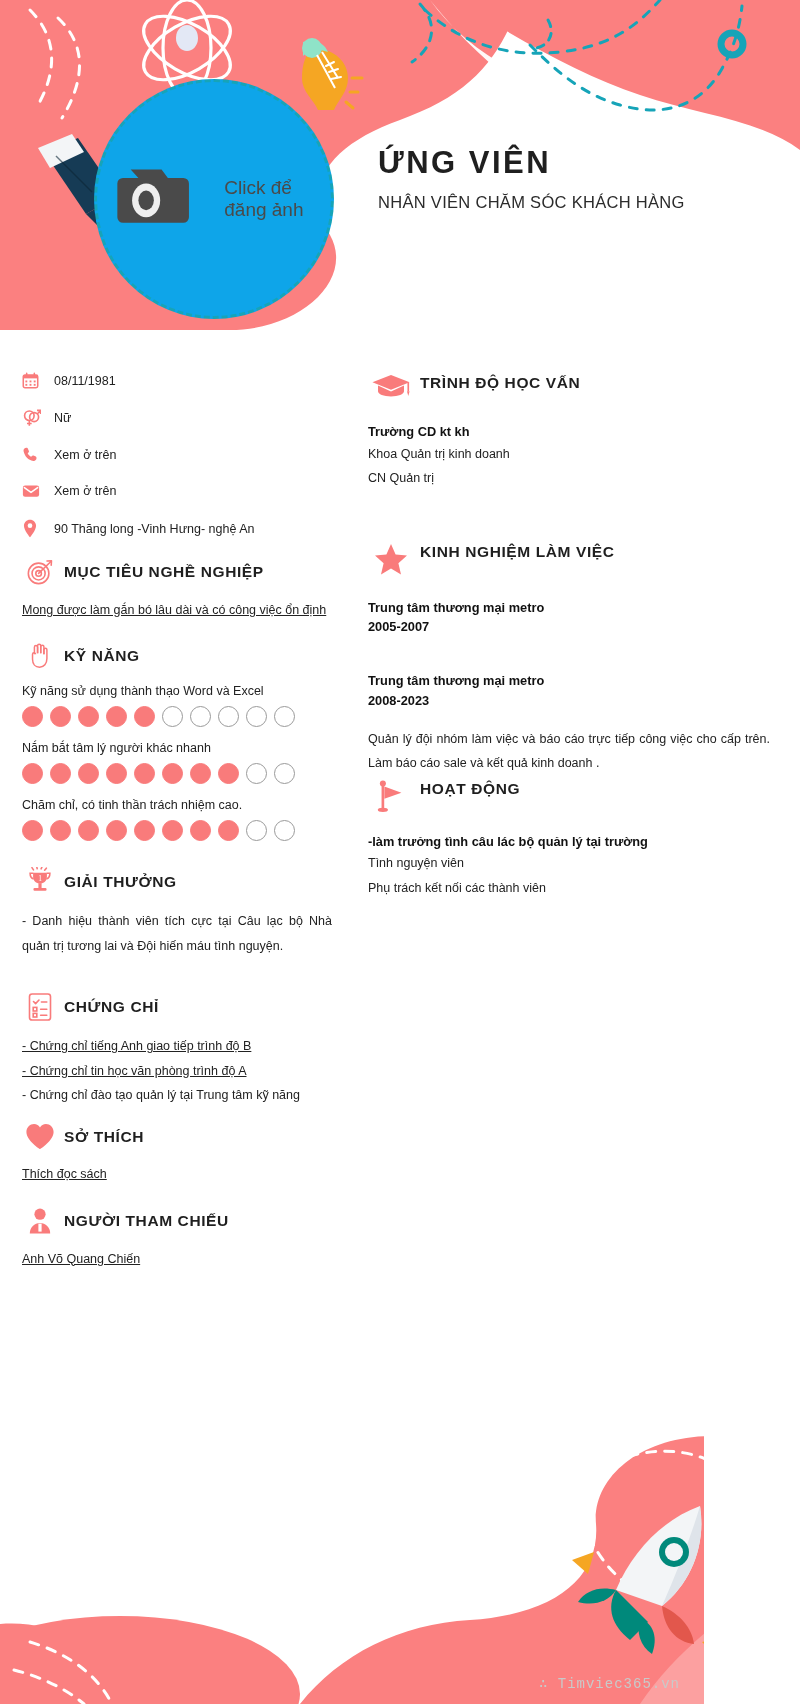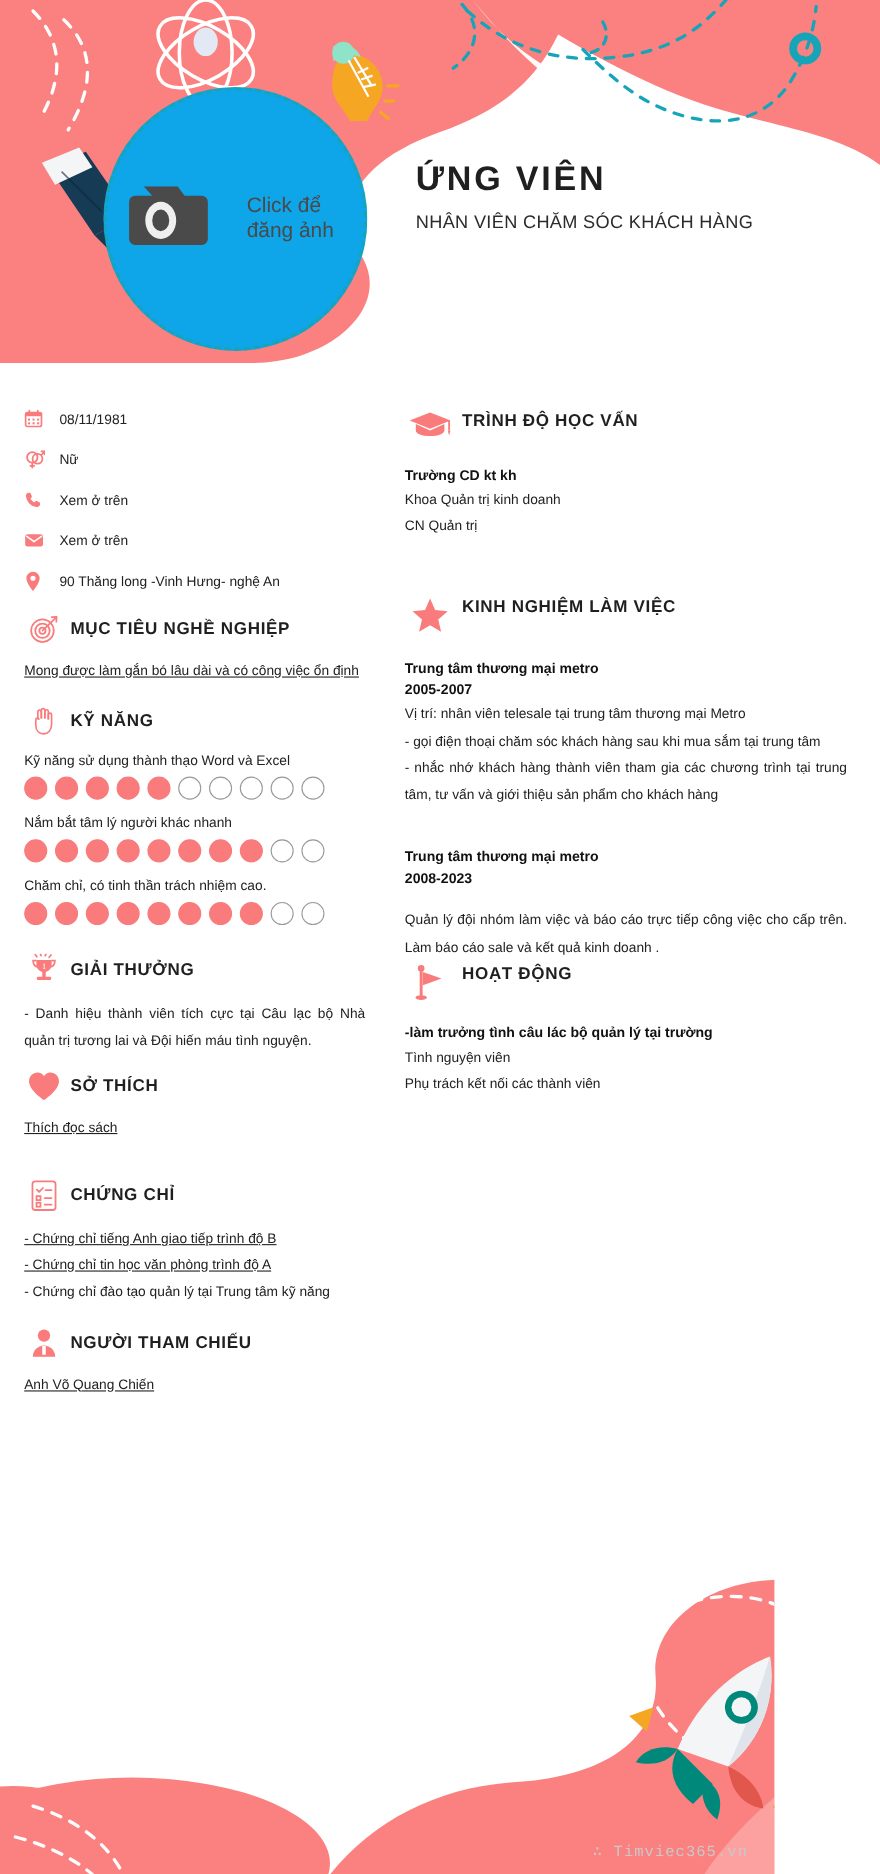--- a/index.html
+++ b/index.html
@@ -305,52 +305,52 @@
                 <rect x="13.3" y="17.4" width="3.4" height="5.2" fill="#f97b7b"></rect>
                 <rect x="8" y="22.4" width="14" height="3.1" rx="1.2" fill="#f97b7b"></rect>
                 <text x="15" y="14.4" font-size="8" font-family="Liberation Serif, serif" fill="#ffffff" text-anchor="middle">1</text>
               </svg>
           </span>
           <span class="sec-title">GIẢI THƯỞNG</span>
         </div>
         <div class="body-txt">- Danh hiệu thành viên tích cực tại Câu lạc bộ Nhà quản trị tương lai và Đội hiến máu tình nguyện.</div>
       </div>
 
-      <div class="sec" style="margin-top:16px;">
-        <div class="sec-head">
-          <span class="sec-ico">
-            <svg width="30" height="27" viewBox="0 0 32 29">
-                <path d="M16 28S1.4 18.8 1.4 9.6C1.4 4.6 5.2 1 9.6 1c2.8 0 5.2 1.5 6.4 3.7C17.2 2.5 19.6 1 22.4 1 26.8 1 30.6 4.6 30.6 9.6 30.6 18.8 16 28 16 28z" fill="#f97b7b"></path>
-              </svg>
-          </span>
-          <span class="sec-title">SỞ THÍCH</span>
-        </div>
-        <div class="body-txt lj">Thích đọc sách</div>
-      </div>
-
       <div class="sec" style="margin-top:34px;">
         <div class="sec-head">
           <span class="sec-ico">
             <svg width="26" height="30" viewBox="0 0 26 30" fill="none" stroke="#f97b7b" stroke-width="1.6">
                 <rect x="2.5" y="2" width="21" height="26" rx="2.6"></rect>
                 <path d="M6.5 9.5 L8.6 11.6 L12 8" stroke-linecap="round" stroke-linejoin="round"></path>
                 <path d="M14.4 10h5.4" stroke-linecap="round"></path>
                 <rect x="6.2" y="15.4" width="3.6" height="3.6"></rect>
                 <path d="M13.6 17.2h6.2" stroke-linecap="round"></path>
                 <rect x="6.2" y="21.4" width="3.6" height="3.6"></rect>
                 <path d="M13.6 23.2h6.2" stroke-linecap="round"></path>
               </svg>
           </span>
           <span class="sec-title">CHỨNG CHỈ</span>
         </div>
         <div class="body-txt lj">- Chứng chỉ tiếng Anh giao tiếp trình độ B</div>
         <div class="body-txt lj">- Chứng chỉ tin học văn phòng trình độ A</div>
         <div class="body-txt">- Chứng chỉ đào tạo quản lý tại Trung tâm kỹ năng</div>
       </div>
 
+      <div class="sec" style="margin-top:16px;">
+        <div class="sec-head">
+          <span class="sec-ico">
+            <svg width="30" height="27" viewBox="0 0 32 29">
+                <path d="M16 28S1.4 18.8 1.4 9.6C1.4 4.6 5.2 1 9.6 1c2.8 0 5.2 1.5 6.4 3.7C17.2 2.5 19.6 1 22.4 1 26.8 1 30.6 4.6 30.6 9.6 30.6 18.8 16 28 16 28z" fill="#f97b7b"></path>
+              </svg>
+          </span>
+          <span class="sec-title">SỞ THÍCH</span>
+        </div>
+        <div class="body-txt lj">Thích đọc sách</div>
+      </div>
+
       <div class="sec" style="margin-top:20px;">
         <div class="sec-head">
           <span class="sec-ico">
             <svg width="24" height="28" viewBox="0 0 24 28">
                 <circle cx="12" cy="7.2" r="5.6" fill="#f97b7b"></circle>
                 <path d="M1.8 26.5c0-5.8 4.6-10.4 10.2-10.4s10.2 4.6 10.2 10.4z" fill="#f97b7b"></path>
                 <rect x="10.4" y="16.6" width="3.2" height="8" fill="#ffffff"></rect>
               </svg>
           </span>
           <span class="sec-title">NGƯỜI THAM CHIẾU</span>
@@ -385,23 +385,20 @@
             <svg width="34" height="33" viewBox="0 0 34 33">
                 <path d="M17 1 L21.6 11.6 L33 12.6 L24.4 20.2 L27 31.4 L17 25.4 L7 31.4 L9.6 20.2 L1 12.6 L12.4 11.6 Z" fill="#f97b7b"></path>
               </svg>
           </span>
           <span class="sec-title rt">KINH NGHIỆM LÀM VIỆC</span>
         </div>
 
         <div>
           <div class="entry-title">Trung tâm thương mại metro</div>
           <div class="entry-title">2005-2007</div>
-          <div class="entry-sub" style="white-space:pre-line;">Vị trí: nhân viên telesale tại trung tâm thương mại Metro
--  gọi điện thoại chăm sóc khách hàng sau khi mua sắm tại trung tâm
-- nhắc nhớ khách hàng thành viên tham gia các chương trình tại trung tâm, tư vấn và giới thiệu sản phẩm cho khách hàng</div>
         </div>
 
         <div class="gap-lg"></div>
 
         <div>
           <div class="entry-title">Trung tâm thương mại metro</div>
           <div class="entry-title">2008-2023</div>
           <div class="gap-md"></div>
           <div class="entry-sub" style="white-space:pre-line;">Quản lý đội nhóm làm việc và báo cáo trực tiếp công việc cho cấp trên. Làm báo cáo sale và kết quả kinh doanh .</div>
         </div>

